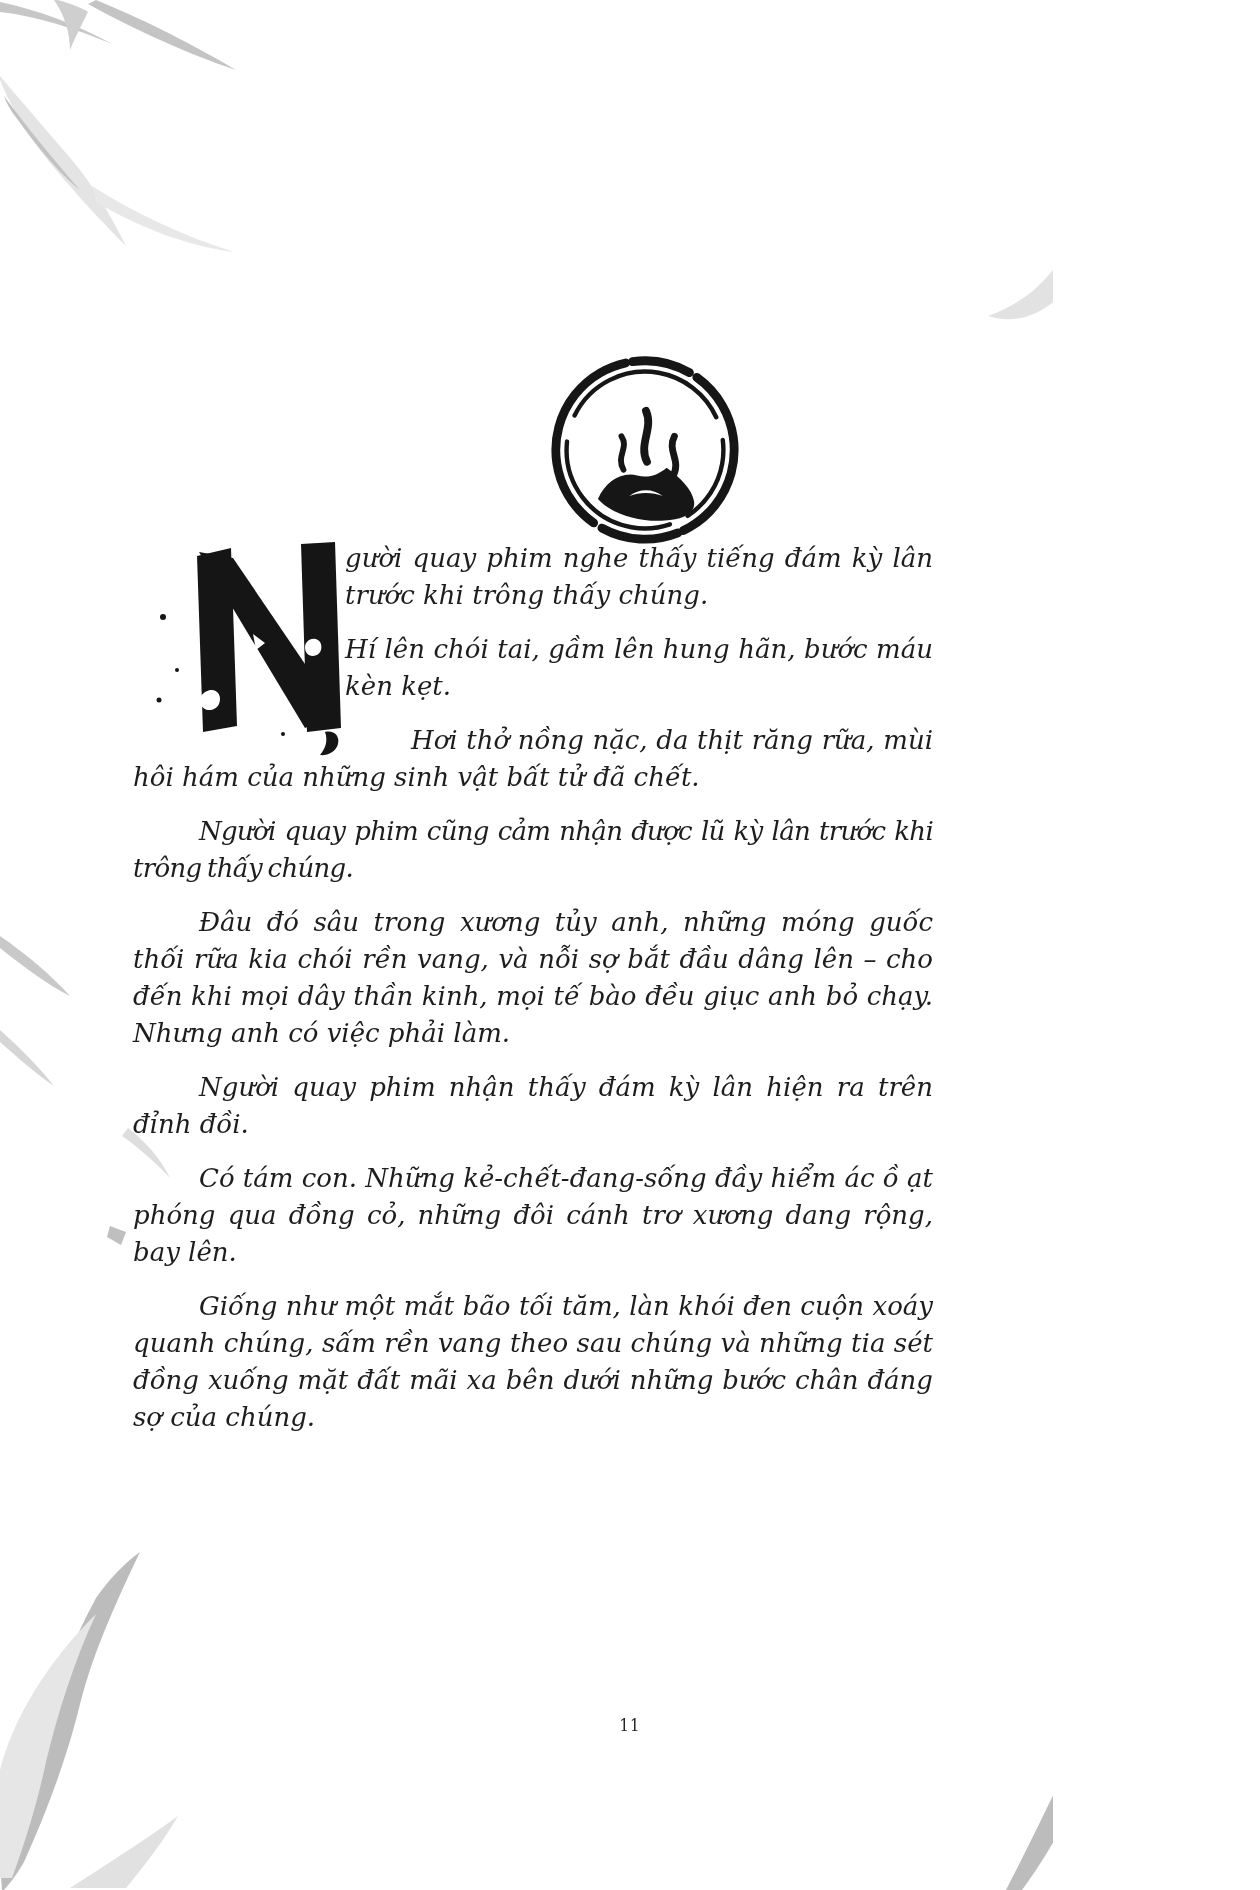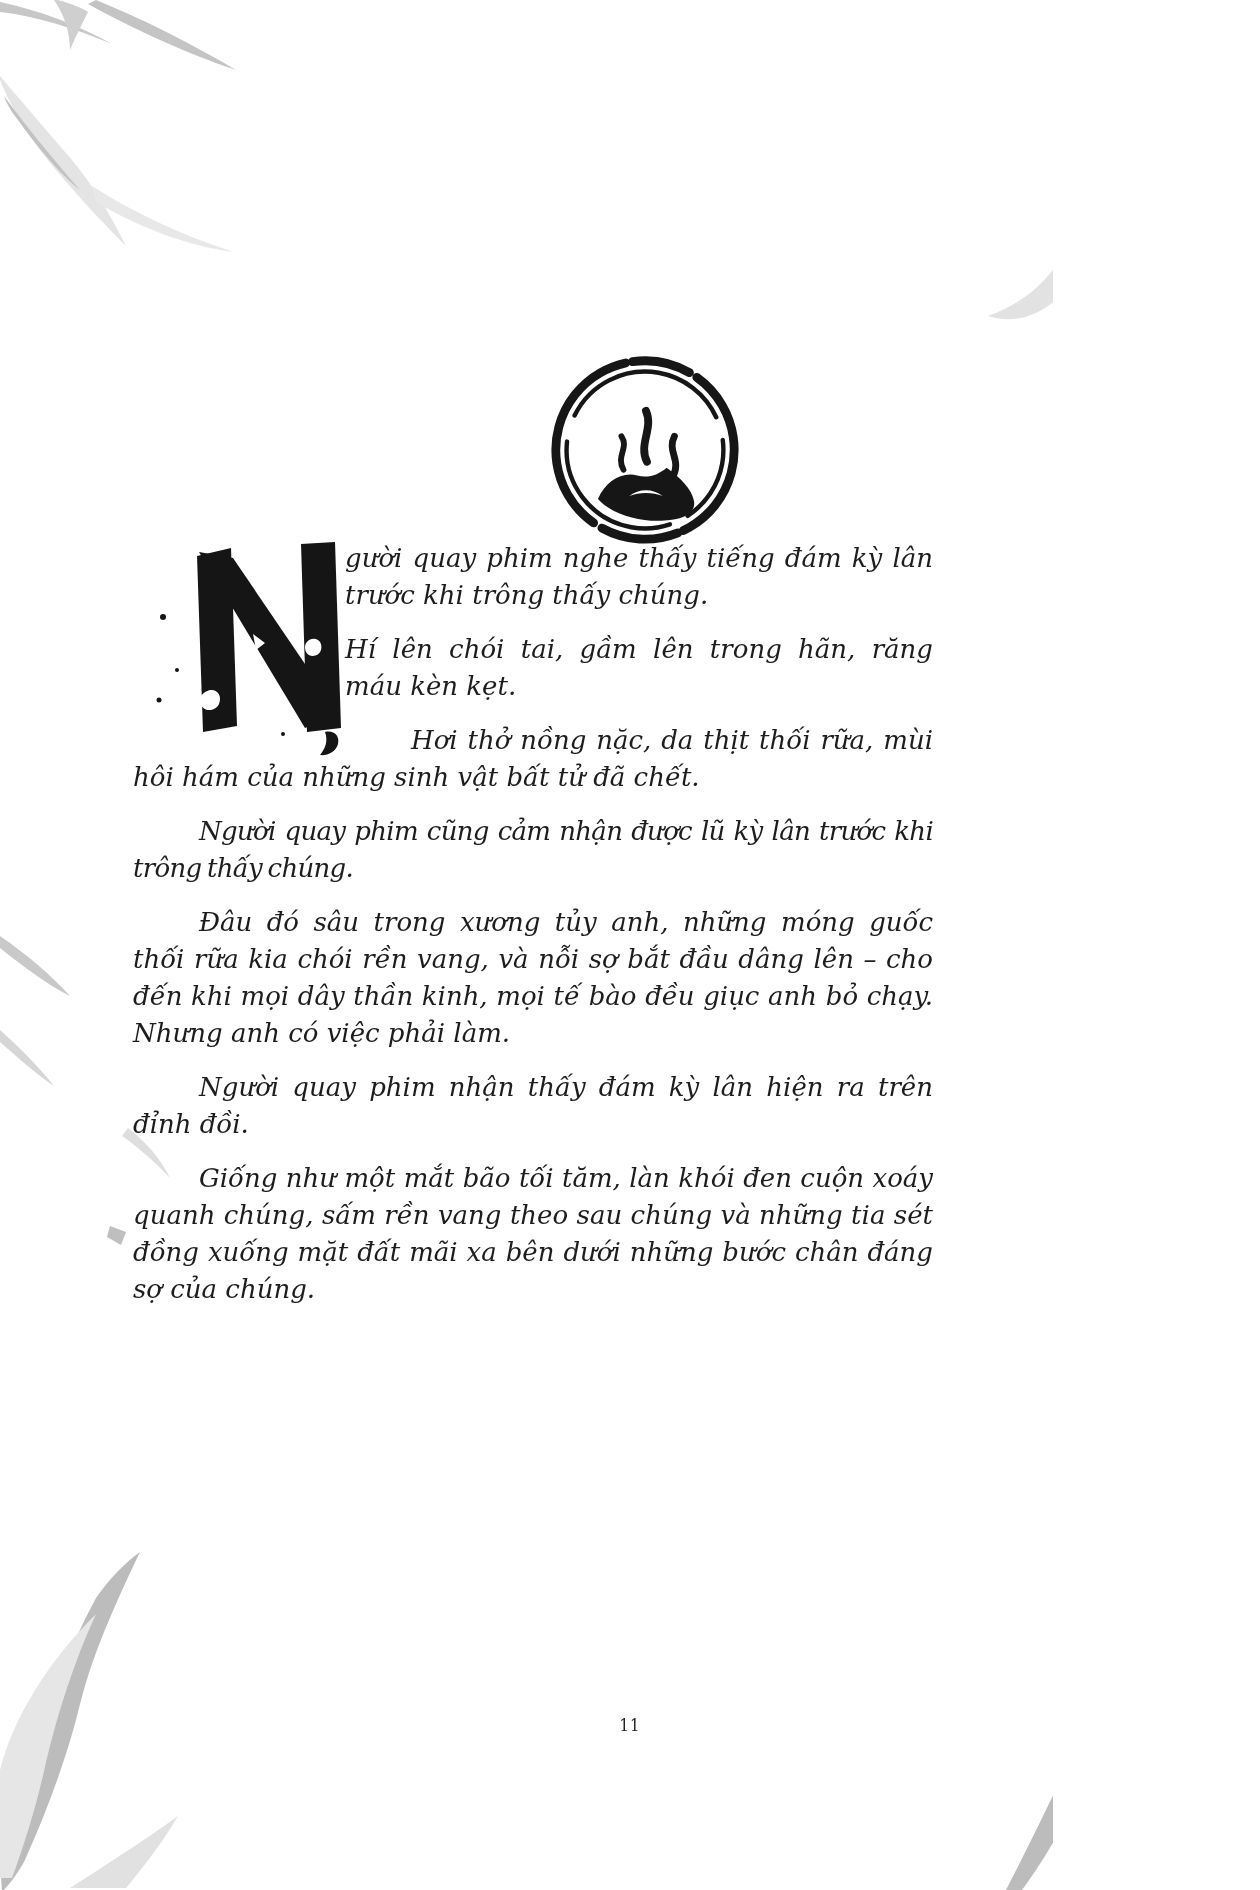--- a/index.html
+++ b/index.html
@@ -118,23 +118,24 @@
         </g>
         <g fill="#ffffff">
           <path d="M72,150 c10,-6 18,2 14,12 c-4,8 -16,8 -18,0 c-2,-6 0,-9 4,-12 z"></path>
           <path d="M176,98 c8,-4 14,2 12,10 c-2,7 -12,8 -15,2 c-2,-5 -1,-9 3,-12 z"></path>
           <path d="M120,92 l12,9 l-9,7 z"></path>
         </g>
       </svg>
     </div>
 
     <p class="flush">gười quay phim nghe thấy tiếng đám kỳ lân trước khi trông thấy chúng.</p>
-    <p class="flush">Hí lên chói tai, gầm lên trong hãn, răng máu kèn kẹt.</p>
-    <p>Hơi thở nồng nặc, da thịt thối rữa, mùi hôi hám của những sinh vật bất tử đã chết.</p>
+    <p class="flush">Hí lên chói tai, gầm lên hung hãn, bước máu kèn kẹt.</p>
+    <p>Hơi thở nồng nặc, da thịt răng rữa, mùi hôi hám của những sinh vật bất tử đã chết.</p>
     <p class="condensed">Người quay phim cũng cảm nhận được lũ kỳ lân trước khi trông thấy chúng.</p>
     <p>Đâu đó sâu trong xương tủy anh, những móng guốc thối rữa kia chói rền vang, và nỗi sợ bắt đầu dâng lên – cho đến khi mọi dây thần kinh, mọi tế bào đều giục anh bỏ chạy. Nhưng anh có việc phải làm.</p>
     <p>Người quay phim nhận thấy đám kỳ lân hiện ra trên đỉnh đồi.</p>
+    <p>Có tám con. Những kẻ-chết-đang-sống đầy hiểm ác ồ ạt phóng qua đồng cỏ, những đôi cánh trơ xương dang rộng, bay lên.</p>
     <p>Giống như một mắt bão tối tăm, làn khói đen cuộn xoáy quanh chúng, sấm rền vang theo sau chúng và những tia sét đồng xuống mặt đất mãi xa bên dưới những bước chân đáng sợ của chúng.</p>
   </div>
 
   <div class="page-number">11</div>
 
 </div>
 
 </body></html>

